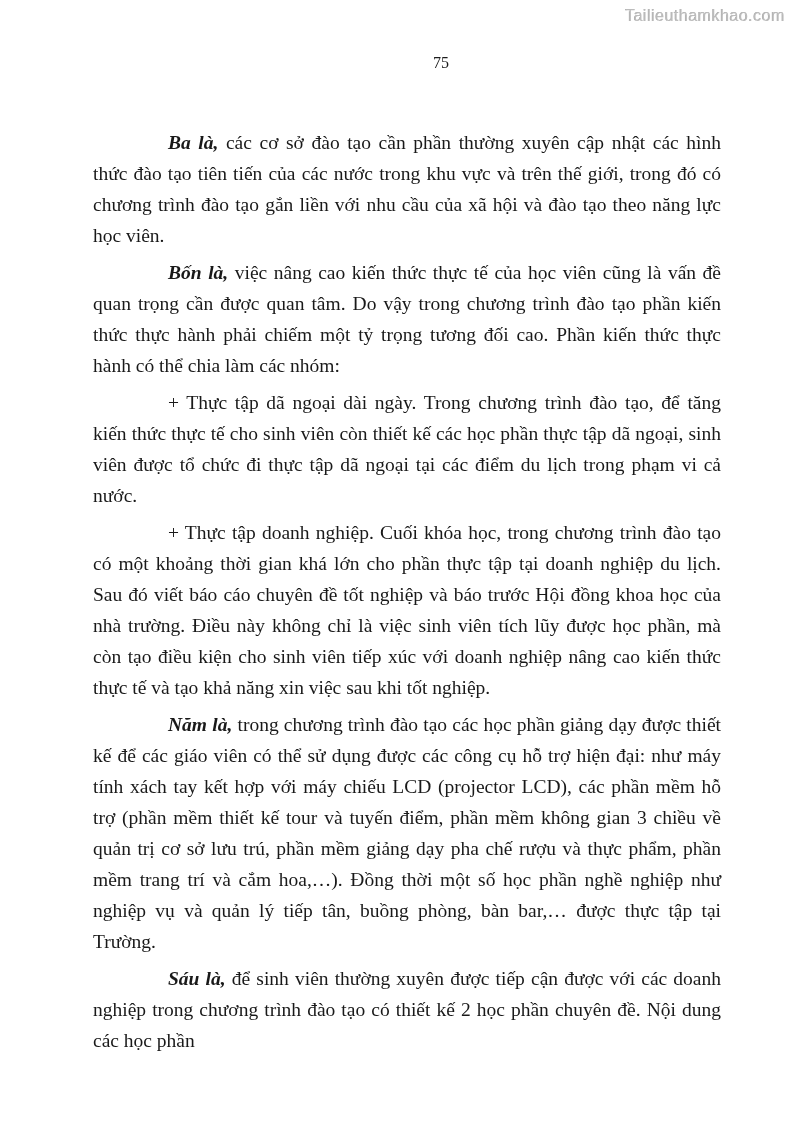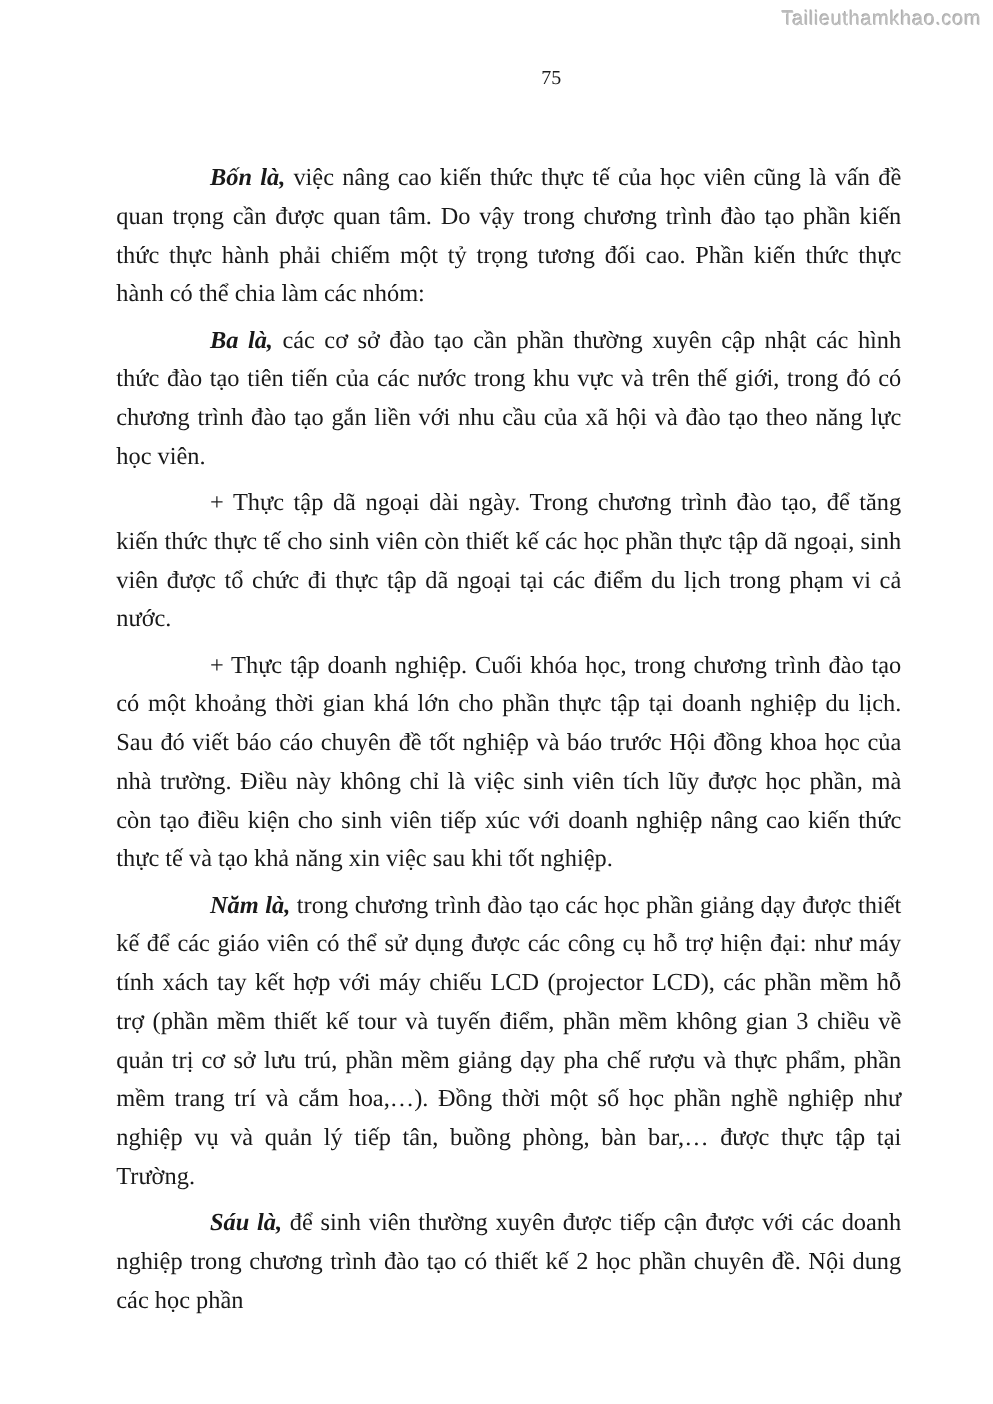--- a/index.html
+++ b/index.html
@@ -56,23 +56,23 @@
 <body>
 
 <div class="page">
 
   <div class="watermark">Tailieuthamkhao.com</div>
 
   <div class="page-number">75</div>
 
   <div class="content">
 
+    <p><span class="lead">Ba là,</span><span> các cơ sở đào tạo cần phần thường xuyên cập nhật các hình thức đào tạo tiên tiến của các nước trong khu vực và trên thế giới, trong đó có chương trình đào tạo gắn liền với nhu cầu của xã hội và đào tạo theo năng lực học viên.</span></p>
+
     <p><span class="lead">Bốn là,</span><span> việc nâng cao kiến thức thực tế của học viên cũng là vấn đề quan trọng cần được quan tâm. Do vậy trong chương trình đào tạo phần kiến thức thực hành phải chiếm một tỷ trọng tương đối cao. Phần kiến thức thực hành có thể chia làm các nhóm:</span></p>
-
-    <p><span class="lead">Ba là,</span><span> các cơ sở đào tạo cần phần thường xuyên cập nhật các hình thức đào tạo tiên tiến của các nước trong khu vực và trên thế giới, trong đó có chương trình đào tạo gắn liền với nhu cầu của xã hội và đào tạo theo năng lực học viên.</span></p>
 
 
     <p><span class="lead"></span><span>+ Thực tập dã ngoại dài ngày. Trong chương trình đào tạo, để tăng kiến thức thực tế cho sinh viên còn thiết kế các học phần thực tập dã ngoại, sinh viên được tổ chức đi thực tập dã ngoại tại các điểm du lịch trong phạm vi cả nước.</span></p>
 
     <p><span class="lead"></span><span>+ Thực tập doanh nghiệp. Cuối khóa học, trong chương trình đào tạo có một khoảng thời gian khá lớn cho phần thực tập tại doanh nghiệp du lịch. Sau đó viết báo cáo chuyên đề tốt nghiệp và báo trước Hội đồng khoa học của nhà trường. Điều này không chỉ là việc sinh viên tích lũy được học phần, mà còn tạo điều kiện cho sinh viên tiếp xúc với doanh nghiệp nâng cao kiến thức thực tế và tạo khả năng xin việc sau khi tốt nghiệp.</span></p>
 
     <p><span class="lead">Năm là,</span><span> trong chương trình đào tạo các học phần giảng dạy được thiết kế để các giáo viên có thể sử dụng được các công cụ hỗ trợ hiện đại: như máy tính xách tay kết hợp với máy chiếu LCD (projector LCD), các phần mềm hỗ trợ (phần mềm thiết kế tour và tuyến điểm, phần mềm không gian 3 chiều về quản trị cơ sở lưu trú, phần mềm giảng dạy pha chế rượu và thực phẩm, phần mềm trang trí và cắm hoa,…). Đồng thời một số học phần nghề nghiệp như nghiệp vụ và quản lý tiếp tân, buồng phòng, bàn bar,… được thực tập tại Trường.</span></p>
 
     <p><span class="lead">Sáu là,</span><span> để sinh viên thường xuyên được tiếp cận được với các doanh nghiệp trong chương trình đào tạo có thiết kế 2 học phần chuyên đề. Nội dung các học phần</span></p>
 

